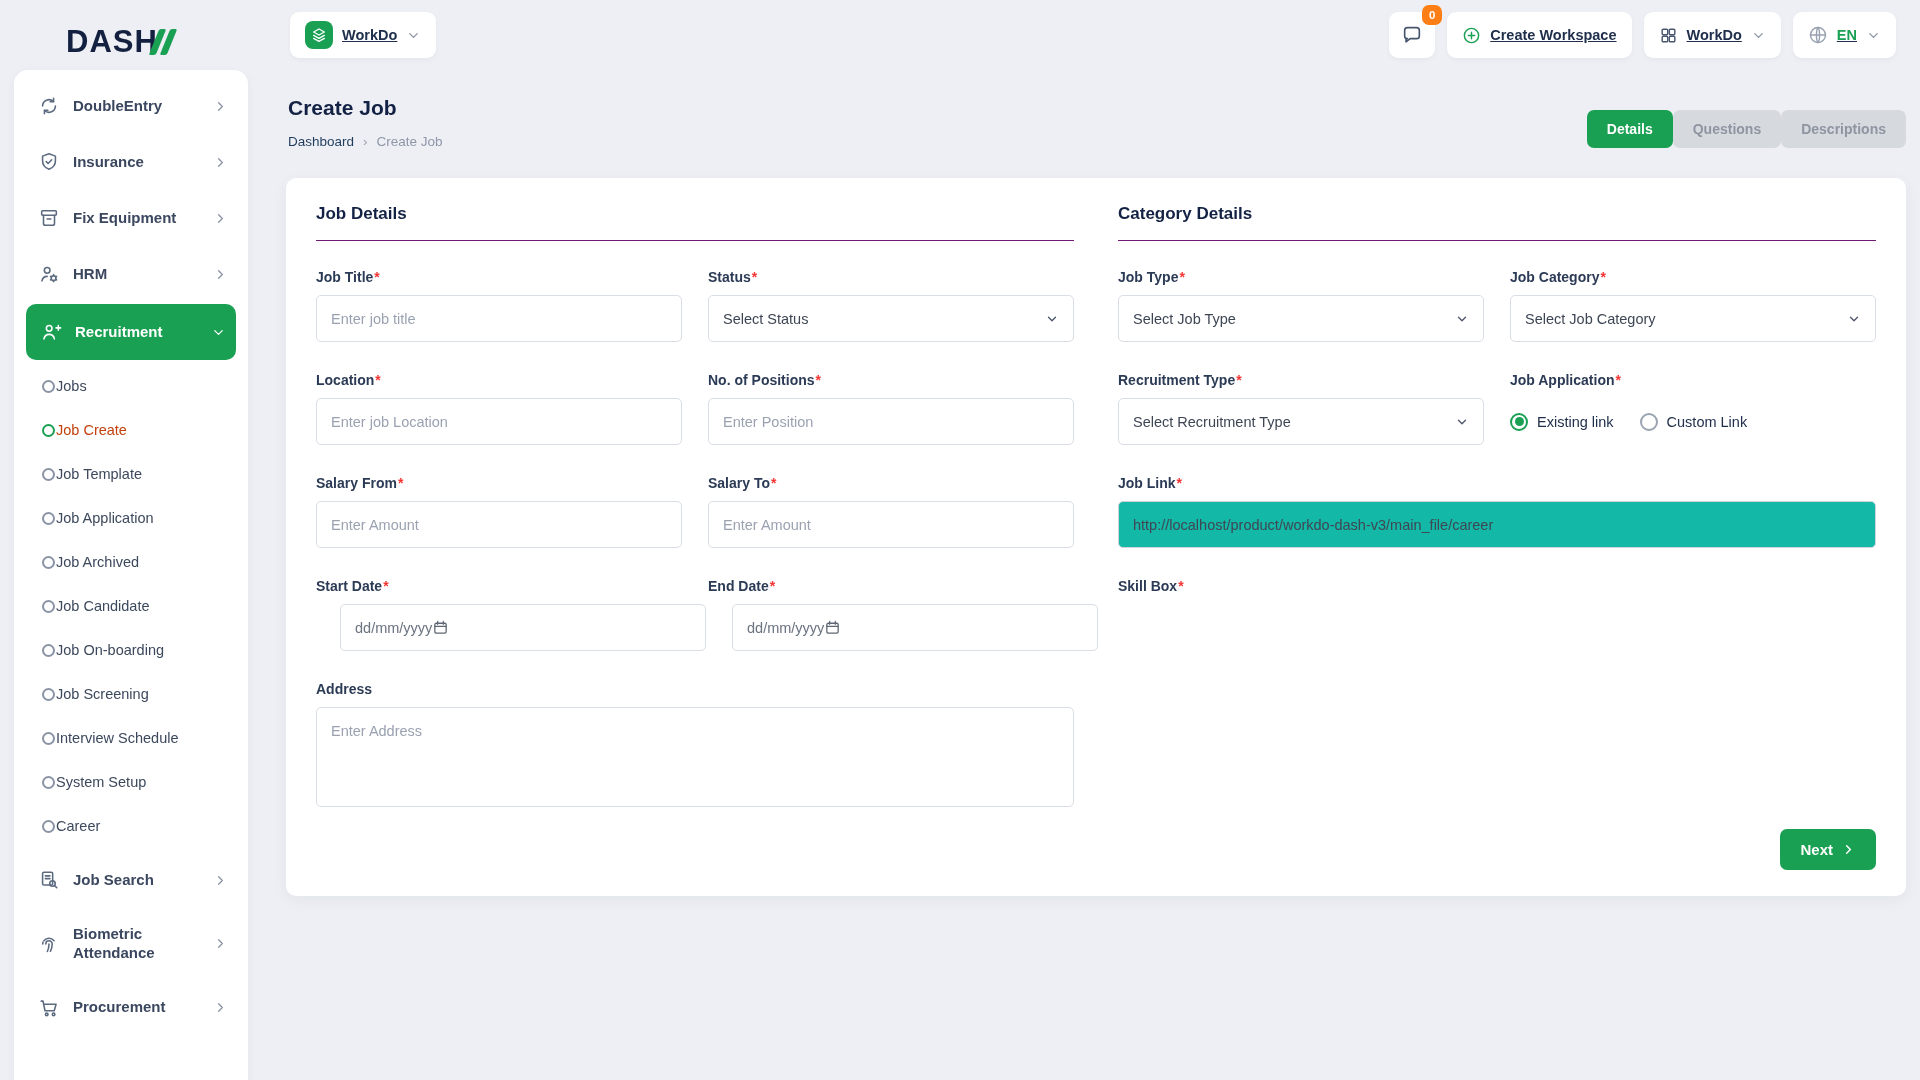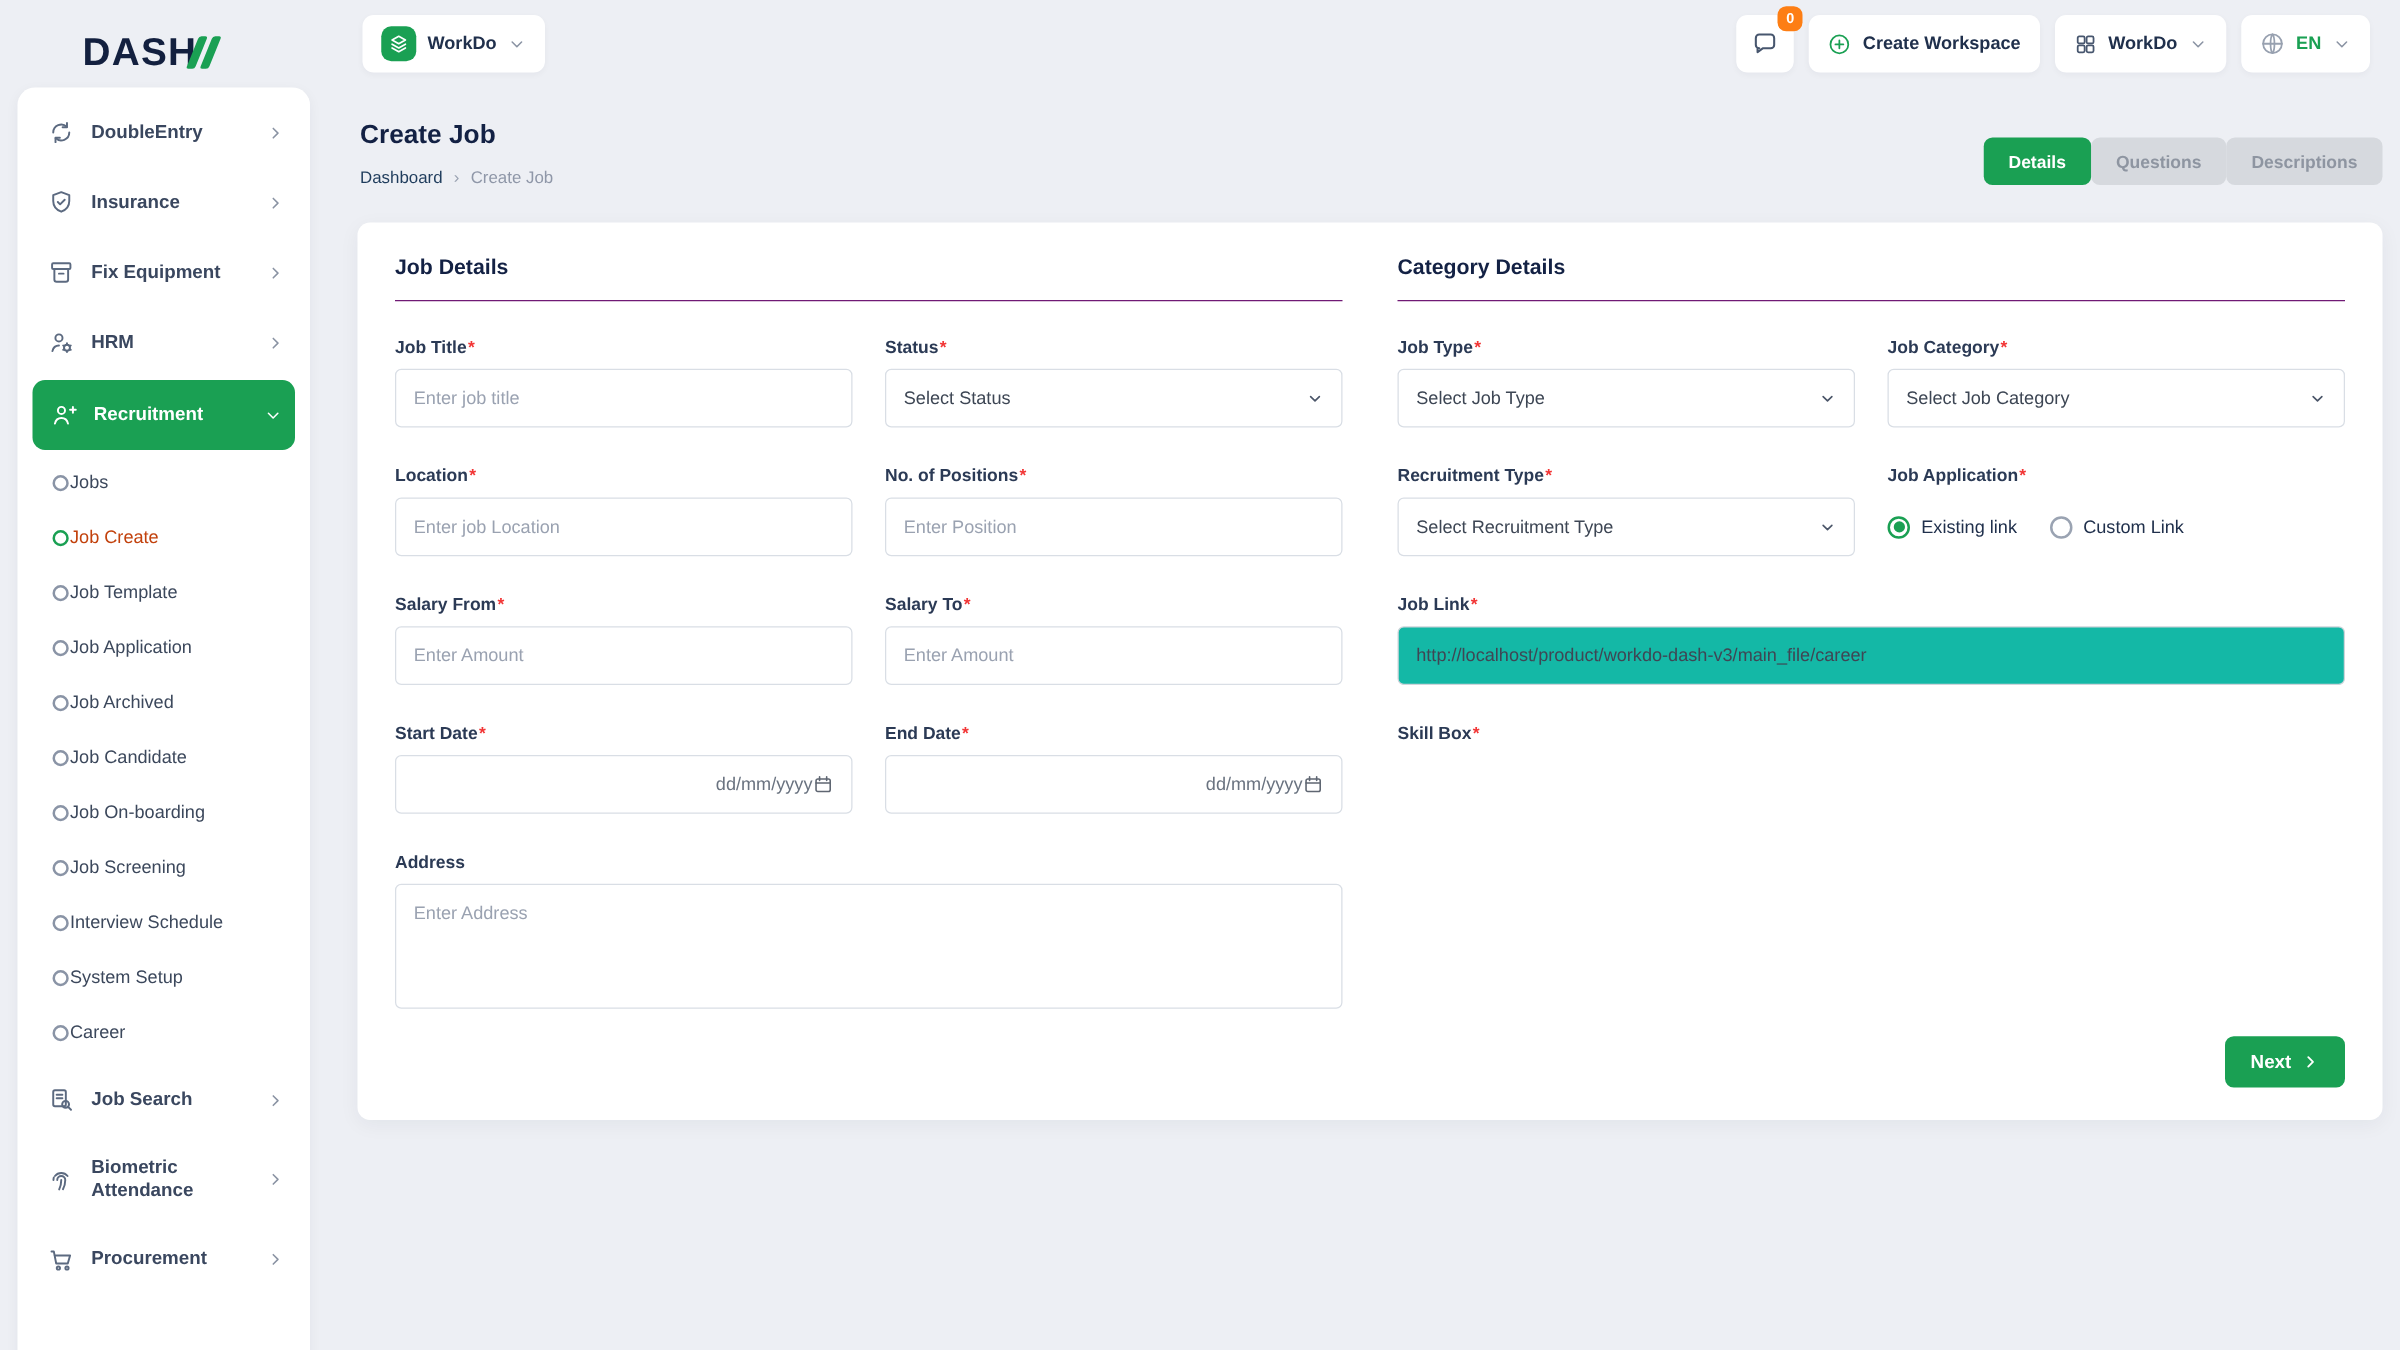--- a/index.html
+++ b/index.html
@@ -42,21 +42,21 @@
     padding:14px 10px 14px 18px; font-size:14.5px; font-weight:400; color:#3c485c; cursor:pointer;
   }
   .sub-item .ring { width:13px; height:13px; border:2px solid #8a94a6; border-radius:50%; flex:0 0 auto; }
   .sub-item.active { color:#c2410c; }
   .sub-item.active .ring { border-color:#1aa053; }
 
   
   .pill {
     display:flex; align-items:center; gap:9px; background:#ffffff;
     border-radius:9px; height:46px; padding:0 15px; cursor:pointer;
-    box-shadow:0 2px 5px rgba(20,30,60,.04); font-size:14.5px; font-weight:600; color:#20304c;
+    box-shadow:0 2px 5px rgba(20,30,60,.04); font-size:14.5px; font-weight:600; color:#20304c;text-decoration:underline;
   }
   .workspace-pill { position:absolute; left:290px; top:12px; }
   .ws-avatar {
     width:28px; height:28px; border-radius:8px; background:#1aa053;
     display:flex; align-items:center; justify-content:center; color:#fff;
   }
   .top-right { position:absolute; top:12px; right:24px; display:flex; gap:12px; align-items:center; }
   .icon-btn {
     position:relative; width:46px; height:46px; background:#fff; border-radius:9px;
     display:flex; align-items:center; justify-content:center; cursor:pointer;
@@ -103,21 +103,21 @@
 
   .text-input, .fake-select, .fake-date, .textarea, .readonly-input {
     width:100%; height:47px; border:1px solid #d9dee5; border-radius:5px;
     background:#fff; font-family:"Liberation Sans", sans-serif; font-size:14.5px;
     padding:0 14px; color:#3d4654; outline:none;
   }
   .text-input::placeholder, .textarea::placeholder { color:#9aa2b1; }
   .fake-select { display:flex; align-items:center; justify-content:space-between; cursor:pointer;text-align:right; }
   .fake-select .sel-text { color:#3d4654; }
   .fake-select .icon { color:#4a5568; }
-  .fake-date { display:flex; align-items:center; justify-content:flex-end; cursor:text; }
+  .fake-date { display:flex; align-items:center; justify-content:flex-start; cursor:text;margin-left:24px; }
   .fake-date .date-text { color:#6a7380; }
   .fake-date .icon { color:#5f6672; }
   .textarea { height:100px; padding:13px 14px; resize:none; line-height:1.4; }
   .readonly-input { background:#14b8a6; border-color:#ced4da; color:#3f4654; }
 
   .radio-group { display:flex; align-items:center; gap:26px; height:47px; }
   .radio-opt { display:flex; align-items:center; gap:9px; cursor:pointer; font-size:14.5px; font-weight:500; color:#20304c; }
   .radio { width:18px; height:18px; border-radius:50%; flex:0 0 auto; }
   .radio.checked { border:2px solid #1aa053; display:flex; align-items:center; justify-content:center; }
   .radio.checked::after { content:""; width:9px; height:9px; border-radius:50%; background:#1aa053; }

